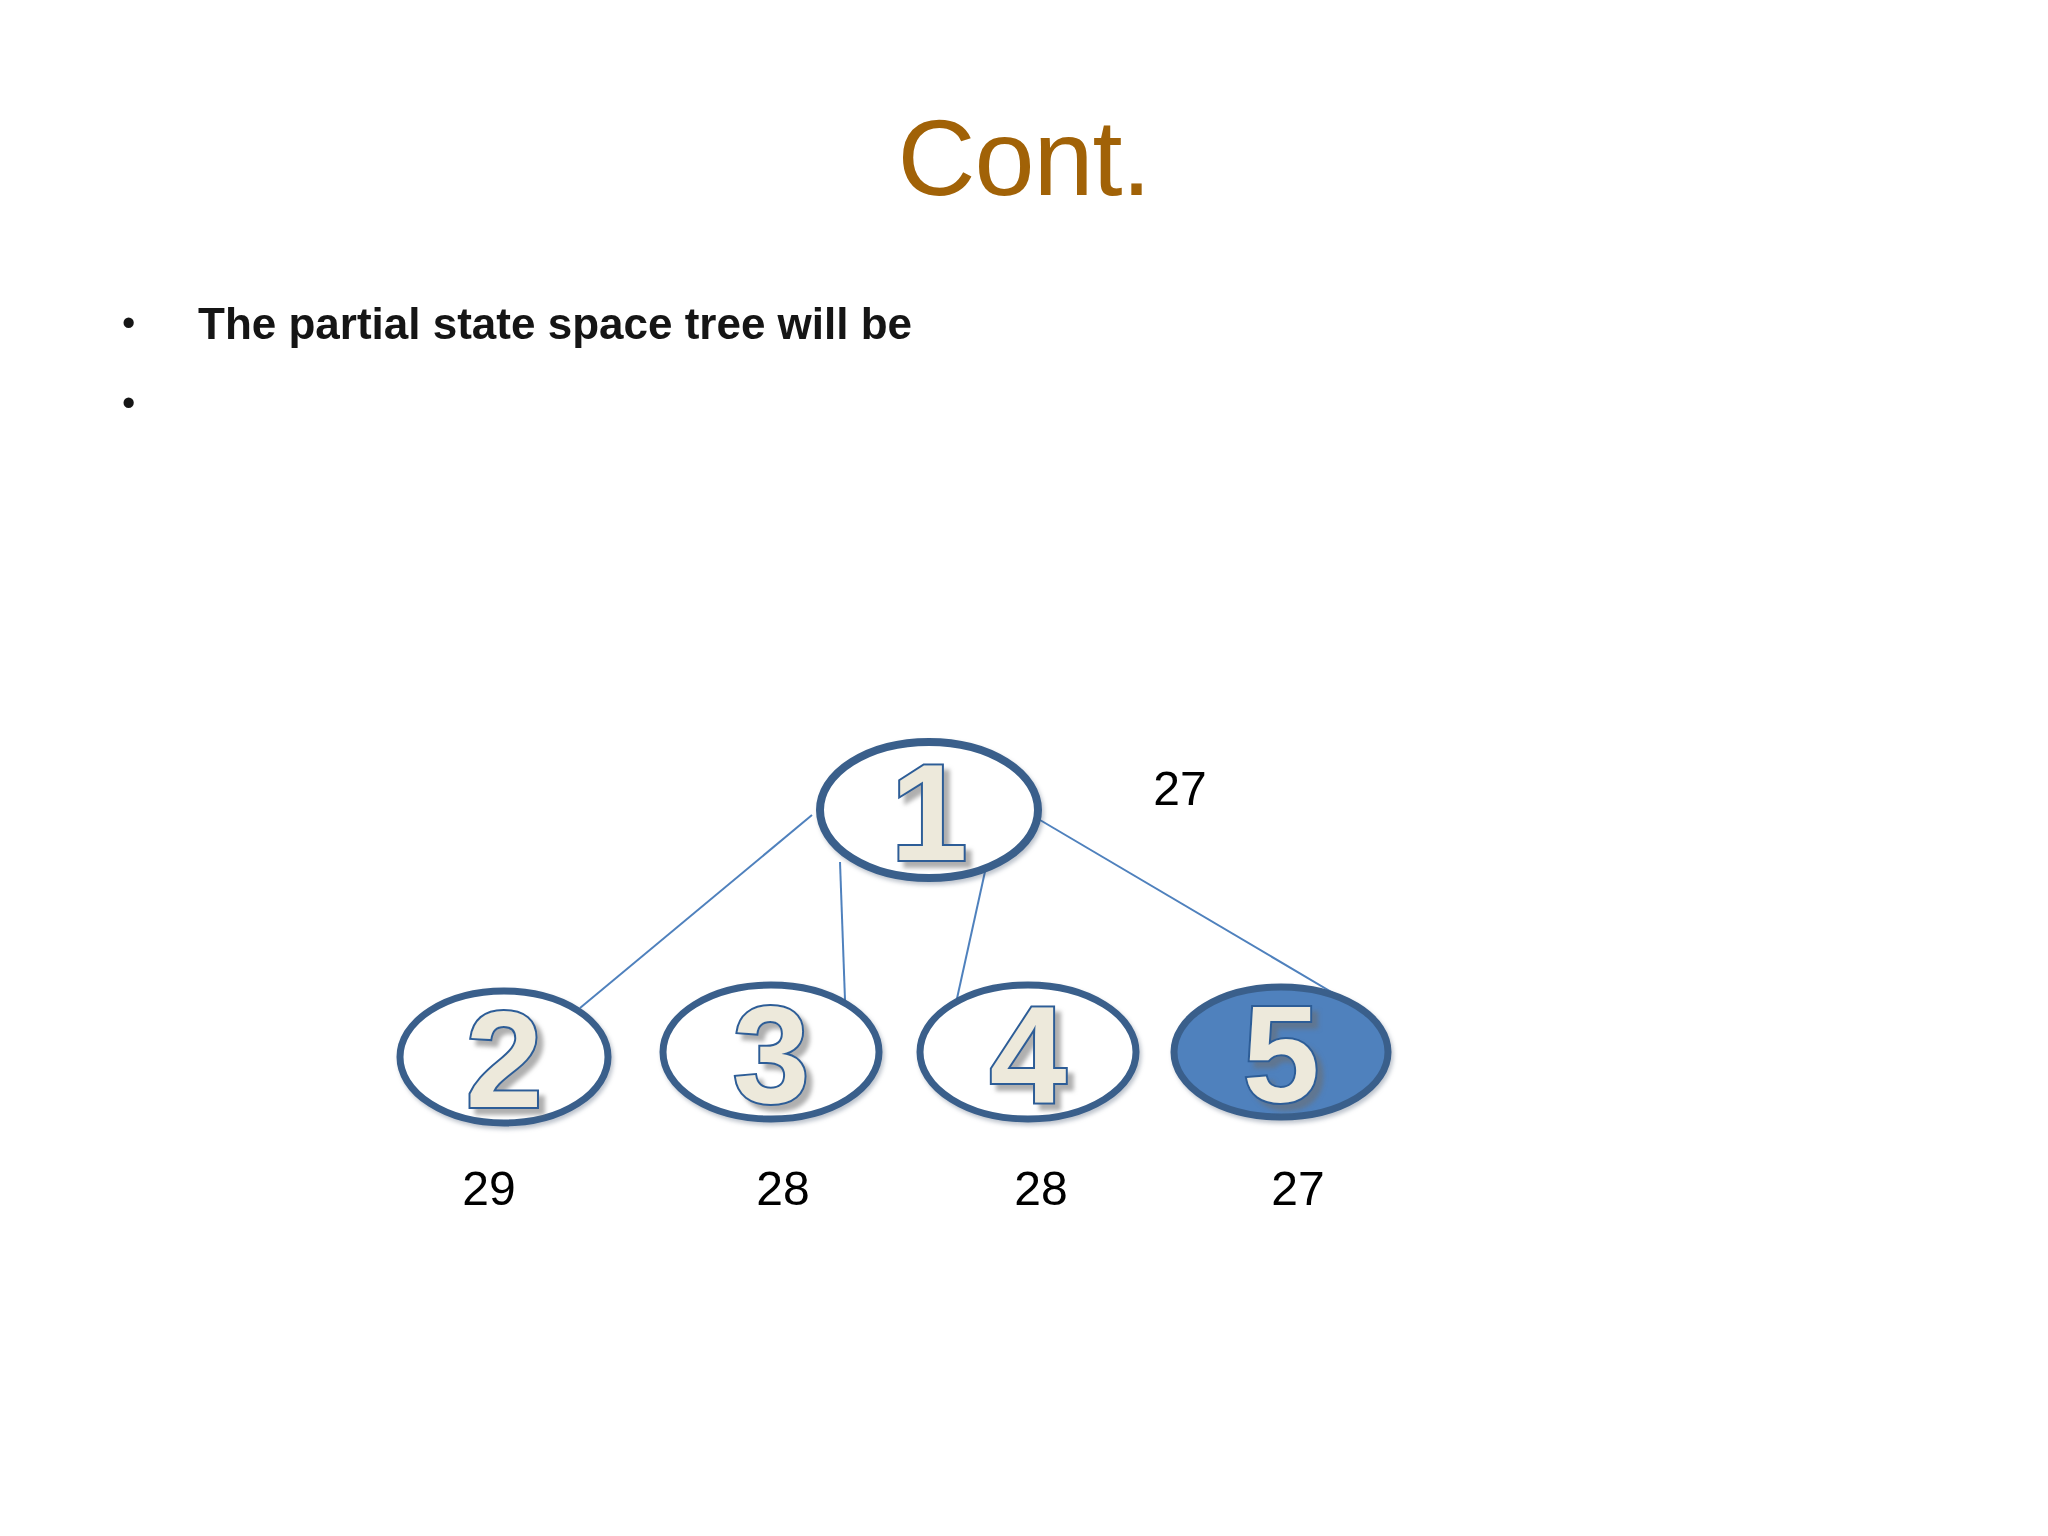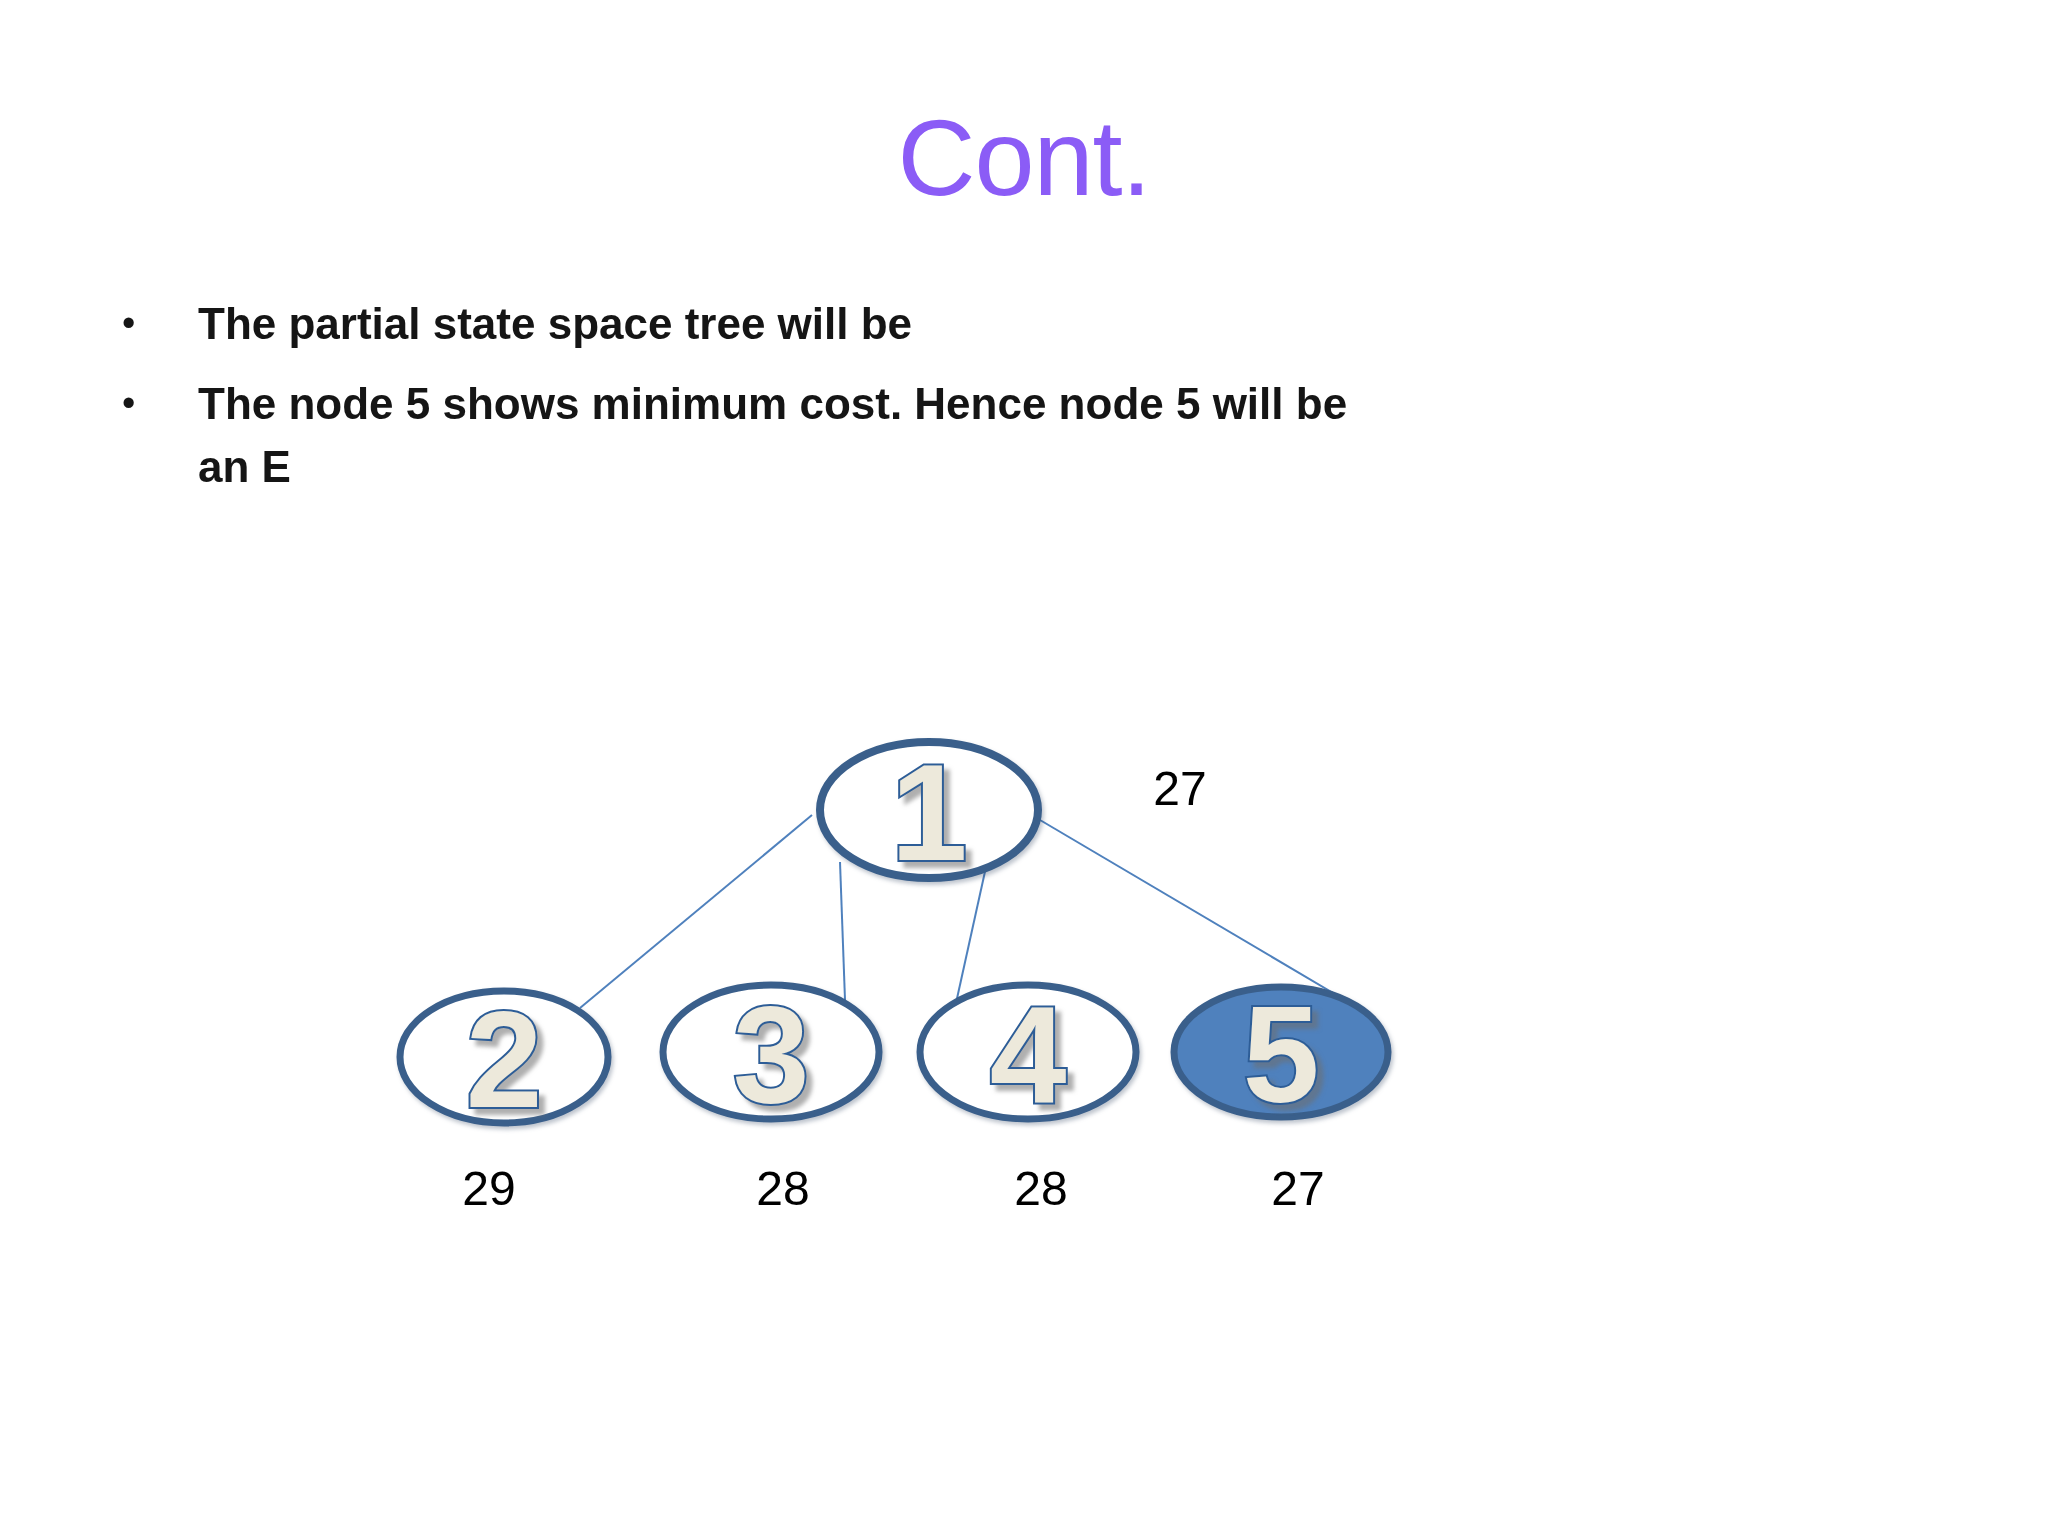--- a/index.html
+++ b/index.html
@@ -12,21 +12,21 @@
     font-family: "Liberation Sans", sans-serif;
   }
   .title {
     position: absolute;
     top: 96px;
     left: 0;
     width: 100%;
     text-align: center;
     font-size: 108px;
     line-height: 1.15;
-    color: #8b5cf6;
+    color: #a16207;
     letter-spacing: -1px;
   }
   .bullets {
     position: absolute;
     top: 292px;
     left: 122px;
     width: 1240px;
     color: #151515;
   }
   .bullet-item {
@@ -95,21 +95,20 @@
   <div class="bullets">
     <div class="bullet-item">
       <span class="bullet-dot">•</span>
       <div class="bullet-text">
         <div>The partial state space tree will be</div>
       </div>
     </div>
     <div class="bullet-item">
       <span class="bullet-dot">•</span>
       <div class="bullet-text">
-        <div>The node 5 shows minimum cost. Hence node 5 will be an E</div>
       </div>
     </div>
   </div>
 
   <svg class="diagram-svg" viewBox="0 0 2048 1536">
 
     <line class="edge-line" x1="812" y1="815" x2="580" y2="1008"></line>
     <line class="edge-line" x1="840" y1="862" x2="845" y2="1000"></line>
     <line class="edge-line" x1="988" y1="858" x2="956" y2="1003"></line>
     <line class="edge-line" x1="1040" y1="820" x2="1350" y2="1003"></line>

